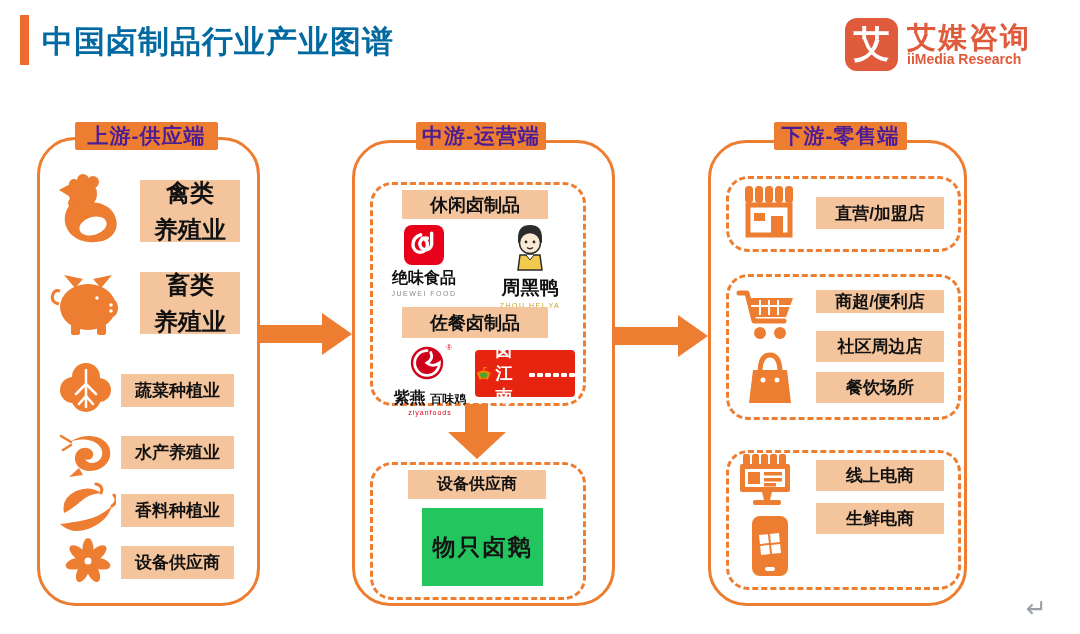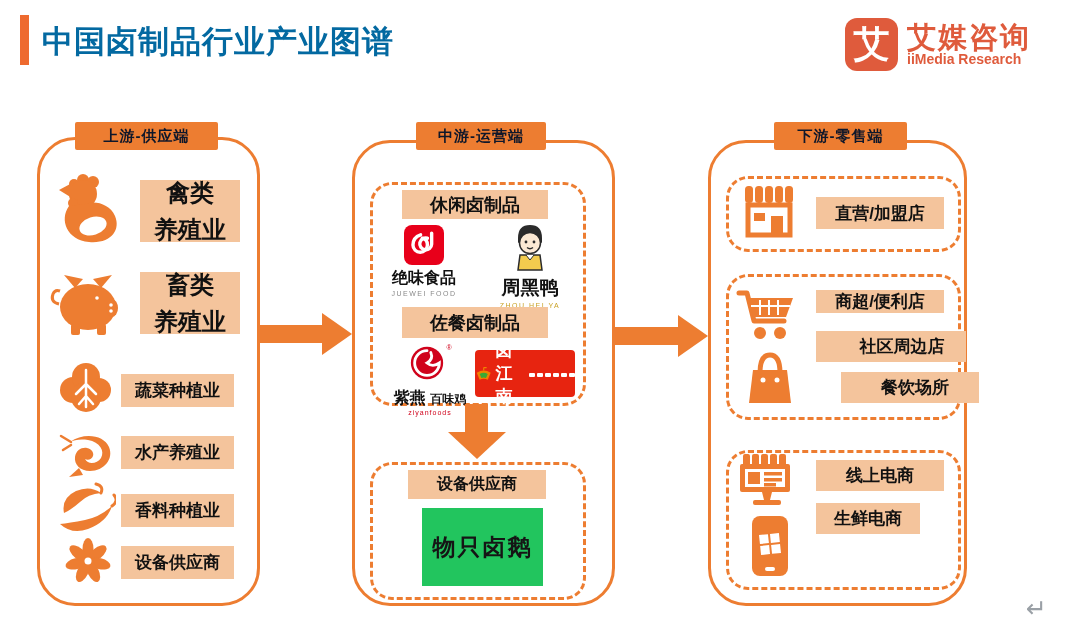--- a/index.html
+++ b/index.html
@@ -13,21 +13,21 @@
   .logo-mark{left:845px;top:18px;width:53px;height:53px;background:#DF5B3C;border-radius:12px;
              color:#fff;font-size:36px;font-weight:bold;display:flex;align-items:center;justify-content:center;}
   .logo-cn{left:907px;top:18px;font-size:29px;font-weight:bold;color:#DF5B3C;letter-spacing:2px;}
   .logo-en{left:907px;top:51px;font-size:14px;font-weight:bold;color:#DF5B3C;}
 
   
   .col{border:3px solid #ED7D31;border-radius:38px;background:#fff;}
   #col1{left:37px;top:137px;width:217px;height:463px;}
   #col2{left:352px;top:140px;width:257px;height:460px;}
   #col3{left:708px;top:140px;width:253px;height:460px;}
-  .badge{background:#ED7D31;color:#0f172a;font-weight:bold;font-size:15px;letter-spacing:1px;
+  .badge{background:#ED7D31;color:#4c1d95;font-weight:bold;font-size:21px;letter-spacing:1px;
          display:flex;align-items:center;justify-content:center;height:28px;border-radius:2px;}
   #badge1{left:75px;top:122px;width:143px;}
   #badge2{left:416px;top:122px;width:130px;}
   #badge3{left:774px;top:122px;width:133px;}
 
   .dashed{border:3px dashed #ED7D31;border-radius:22px;}
   #mid-box-products{left:370px;top:182px;width:210px;height:218px;}
   #mid-box-newbrand{left:370px;top:462px;width:210px;height:132px;}
   #down-box-1{left:726px;top:176px;width:229px;height:70px;}
   #down-box-2{left:726px;top:274px;width:229px;height:140px;}
@@ -72,24 +72,24 @@
   .ljn-row{display:flex;align-items:center;gap:3px;}
   .ljn-name{color:#fff;font-size:17px;font-weight:900;letter-spacing:1px;}
   .ljn-dots{display:flex;gap:2px;margin-top:3px;}
   .ljn-dots span{width:6px;height:4px;background:#fff;border-radius:1px;display:block;}
   #wuzhiluee{left:422px;top:508px;width:121px;height:78px;background:#22c55e;display:flex;
              align-items:center;justify-content:center;font-size:23px;font-weight:900;
              color:#151515;letter-spacing:2px;}
 
   #dl-1{left:816px;top:197px;width:128px;height:32px;}
   #dl-2{left:816px;top:290px;width:128px;height:23px;}
-  #dl-3{left:816px;top:331px;width:128px;height:31px;padding-left:22px;}
-  #dl-4{left:841px;top:372px;width:128px;height:31px;padding-left:10px;}
+  #dl-3{left:816px;top:331px;width:128px;height:31px;}
+  #dl-4{left:816px;top:372px;width:128px;height:31px;}
   #dl-5{left:816px;top:460px;width:128px;height:31px;}
-  #dl-6{left:816px;top:503px;width:104px;height:31px;}
+  #dl-6{left:816px;top:503px;width:128px;height:31px;}
   #dl-7{left:816px;top:545px;width:128px;height:31px;}
   #store-icon{left:740px;top:183px;} #cart-icon{left:735px;top:285px;}
   #bag-icon{left:744px;top:348px;} #monitor-icon{left:735px;top:452px;}
   #phone-icon{left:748px;top:514px;}
 
   
   .stem{background:#ED7D31;}
   #arrow1-stem{left:259px;top:325px;width:63px;height:18px;}
   #arrow1-head{left:322px;top:313px;width:0;height:0;border-top:21px solid transparent;
                border-bottom:21px solid transparent;border-left:30px solid #ED7D31;}

